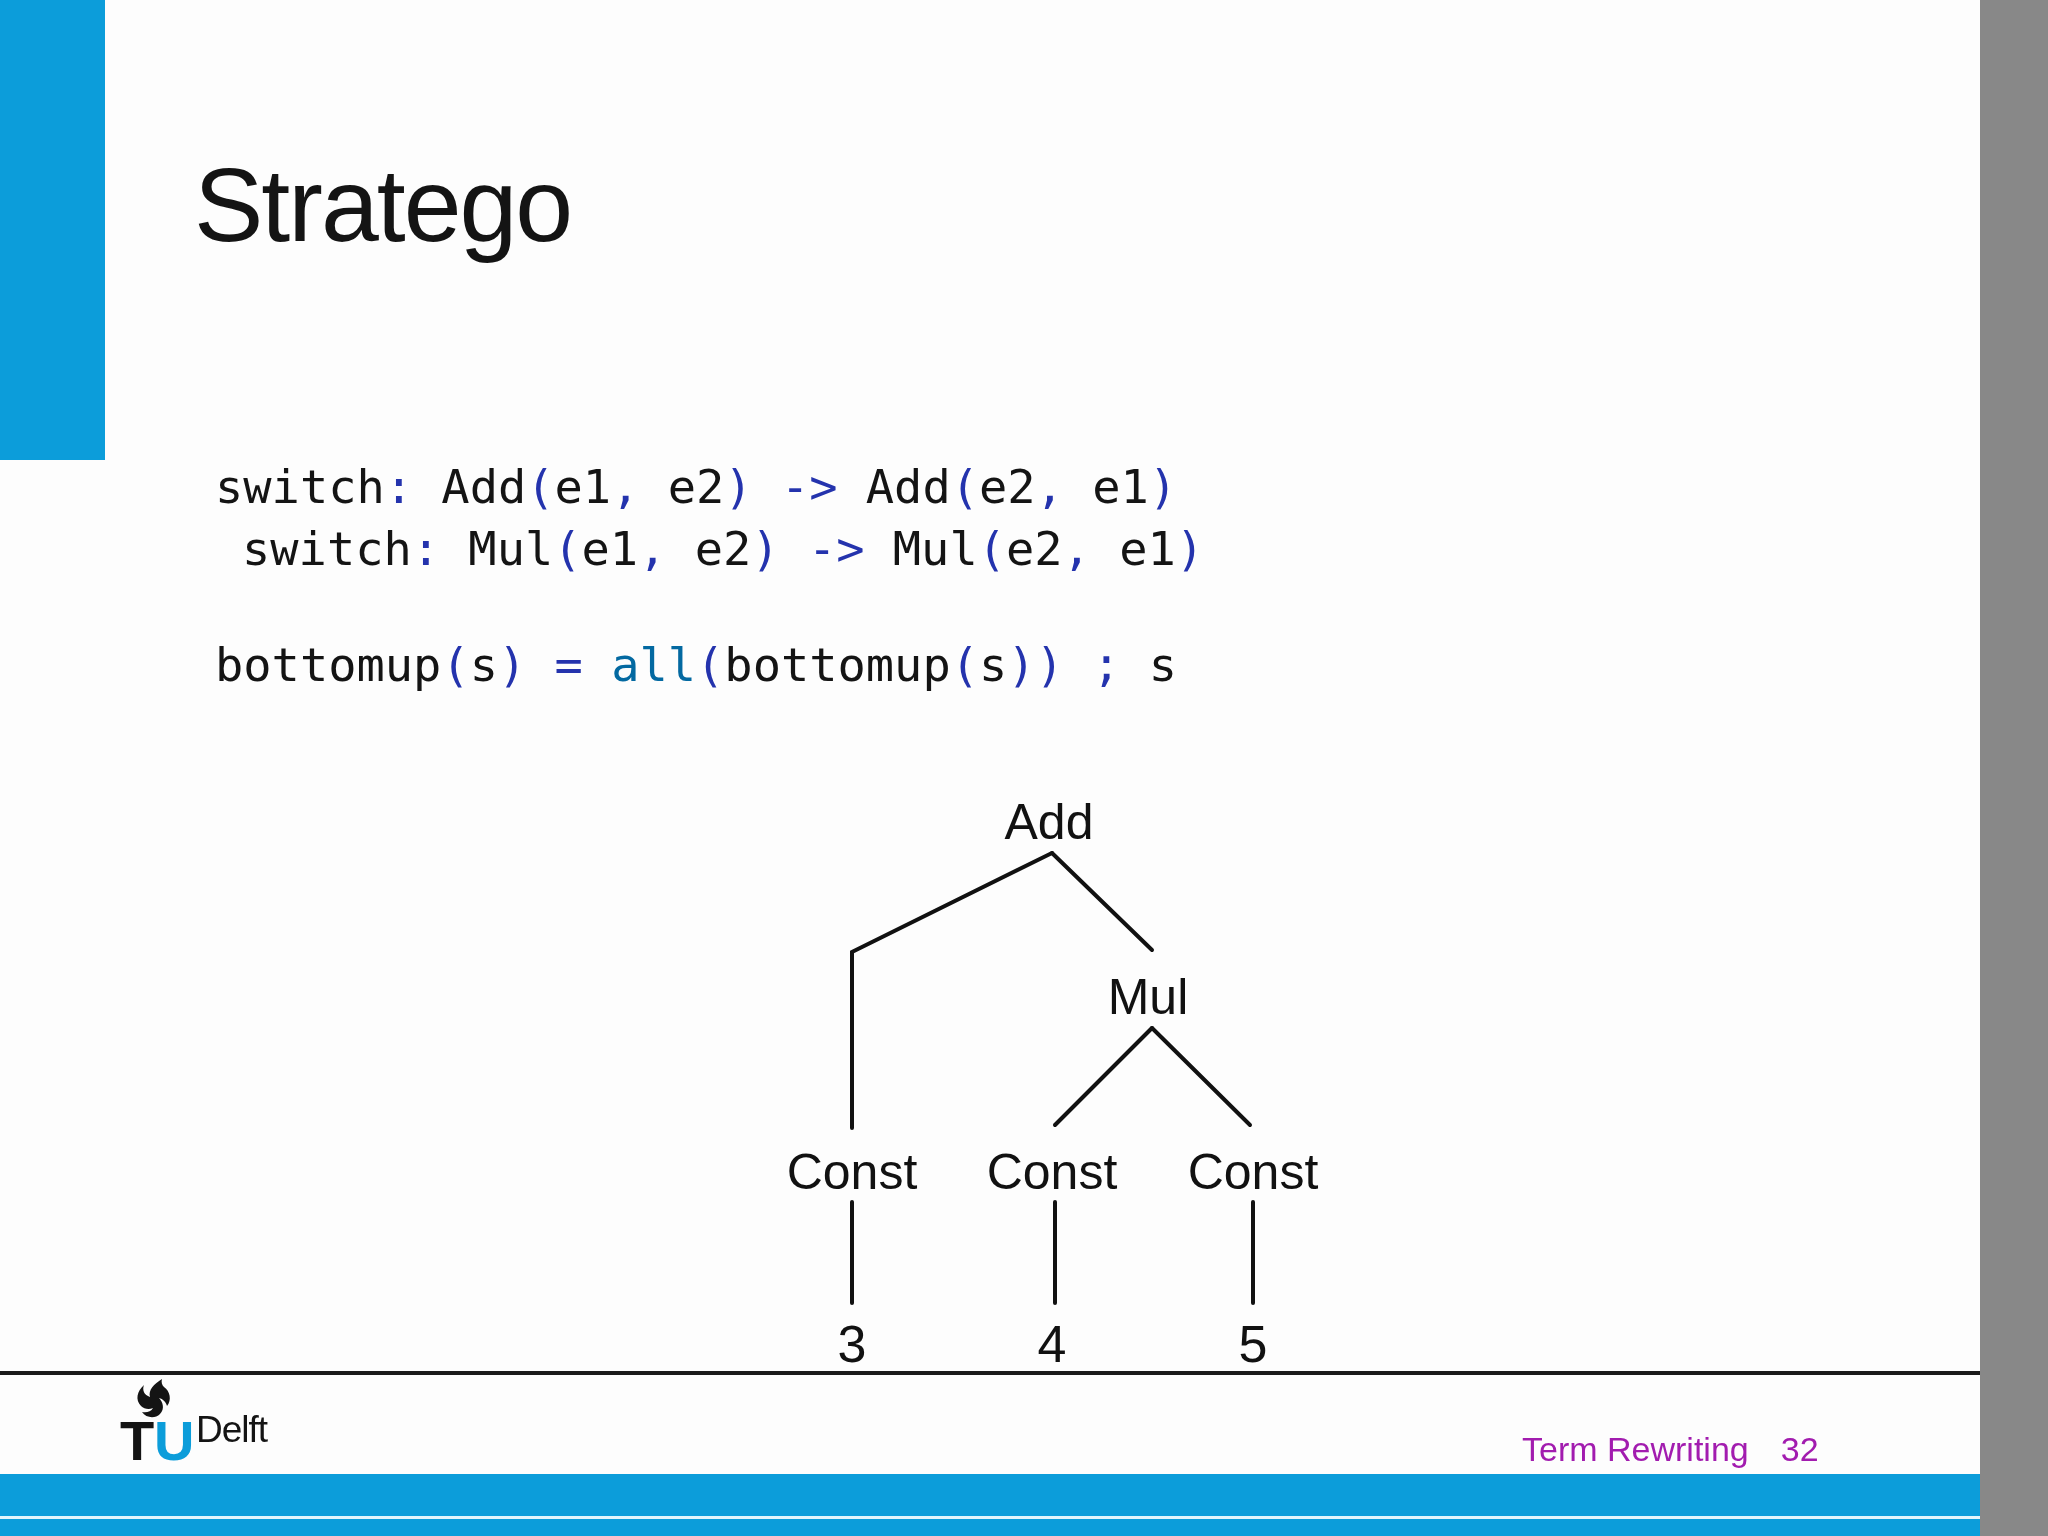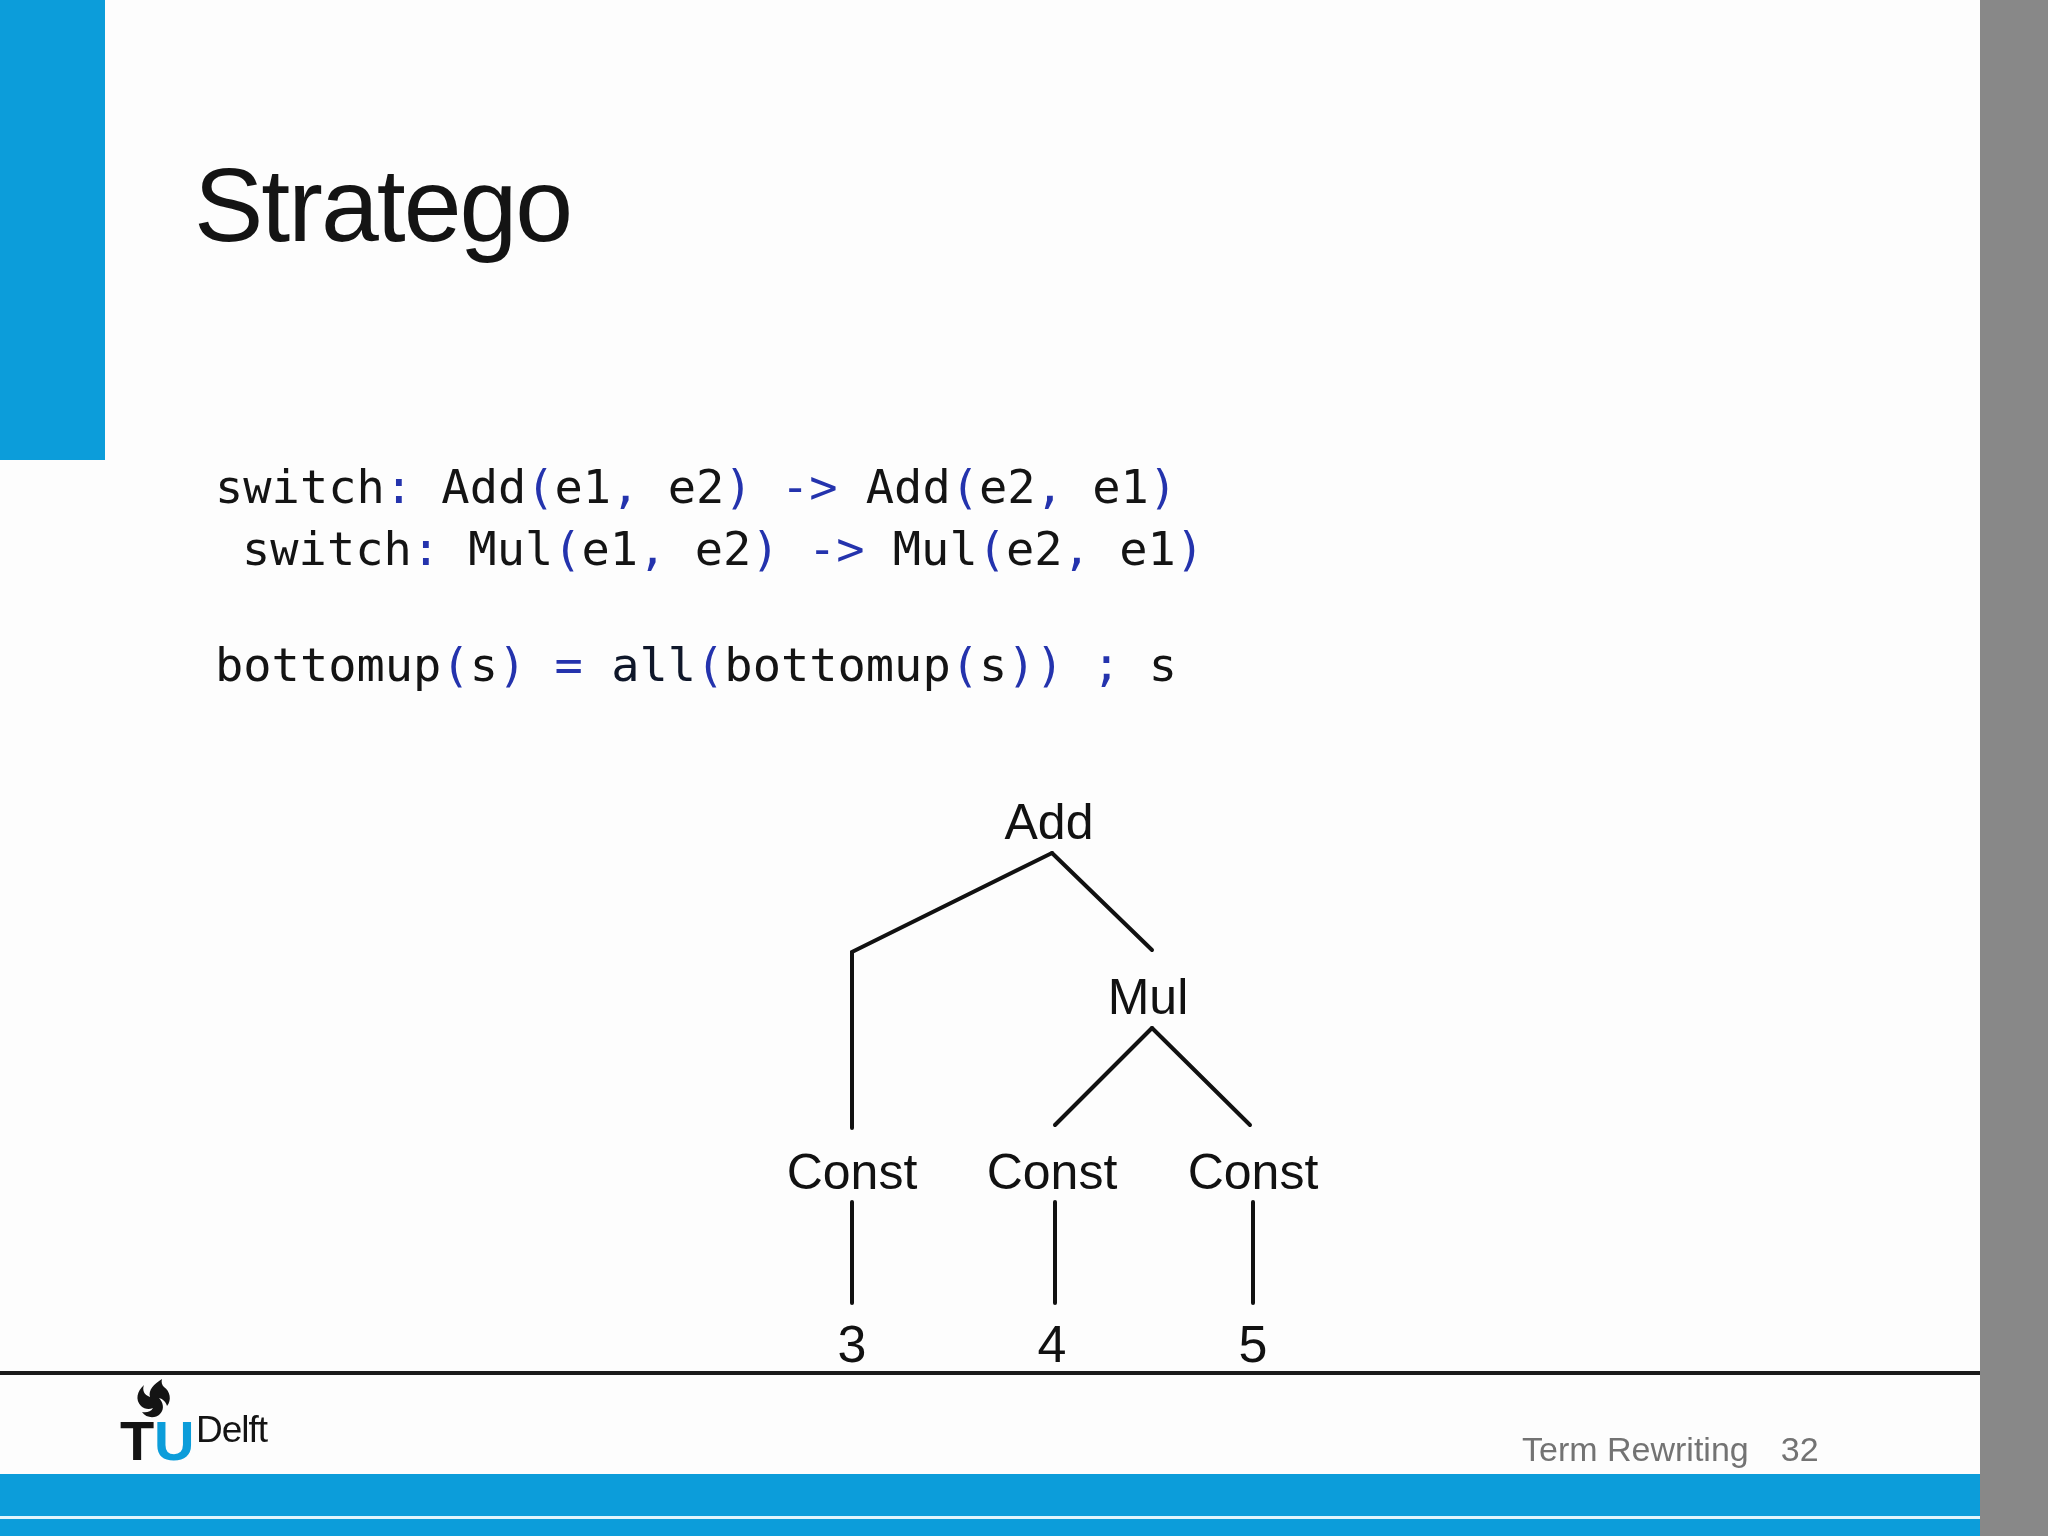--- a/index.html
+++ b/index.html
@@ -25,42 +25,42 @@
     position:absolute;left:215px;
     font-family:"DejaVu Sans Mono", monospace;
     font-size:47px;line-height:1.05;white-space:pre;color:#141414;
   }
   .code-line.l1{top:462px;text-align:right;}
   .code-line.l2{top:524px;margin-left:27px;}
   .code-line.l3{top:640px;}
   .code-line.l4{top:752px;}
   .seg-k{color:#141414;}
   .seg-p{color:#2433AD;}
-  .seg-m{color:#0f172a;}
+  .seg-m{color:#0369a1;}
 
   
   .tree-svg{position:absolute;left:0;top:0;width:2048px;height:1536px;pointer-events:none;}
   .tree-label{position:absolute;transform:translateX(-50%);font-size:50px;color:#111;white-space:nowrap;}
   .tree-leaf{position:absolute;transform:translateX(-50%);font-size:52px;color:#111;}
   .n-add{left:1049px;top:793px;}
   .n-mul{left:1148px;top:968px;}
   .n-const-l{left:852px;top:1143px;}
   .n-const-m{left:1052px;top:1143px;}
   .n-const-r{left:1253px;top:1143px;}
   .leaf-3{left:852px;top:1314px;}
   .leaf-4{left:1052px;top:1314px;}
   .leaf-5{left:1253px;top:1314px;}
 
   
   .logo{position:absolute;left:118px;top:1378px;width:260px;height:90px;}
   .flame{position:absolute;left:14px;top:0px;}
   .logo-t{position:absolute;left:2px;top:30px;font-size:56px;font-weight:700;color:#141414;letter-spacing:-2px;}
   .logo-u{position:absolute;left:36px;top:30px;font-size:56px;font-weight:700;color:#0C9DDA;letter-spacing:-2px;}
   .logo-delft{position:absolute;left:78px;top:31px;font-size:37px;font-weight:400;color:#141414;letter-spacing:-1px;}
-  .footer-right{position:absolute;left:1522px;top:1430px;display:flex;gap:32px;font-size:34px;color:#737373;}
+  .footer-right{position:absolute;left:1522px;top:1430px;display:flex;gap:32px;font-size:34px;color:#a21caf;}
 </style>
 </head>
 <body>
 
 <div class="slide">
 
   <div class="left-bar"></div>
 
   <div class="title">Stratego</div>
 

